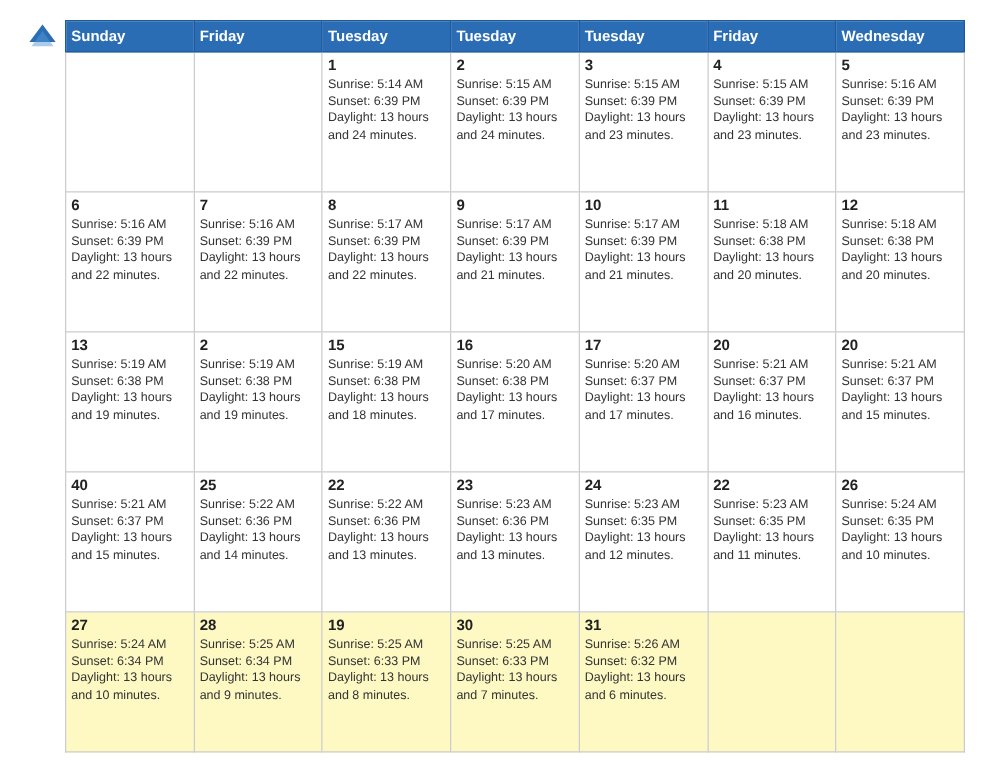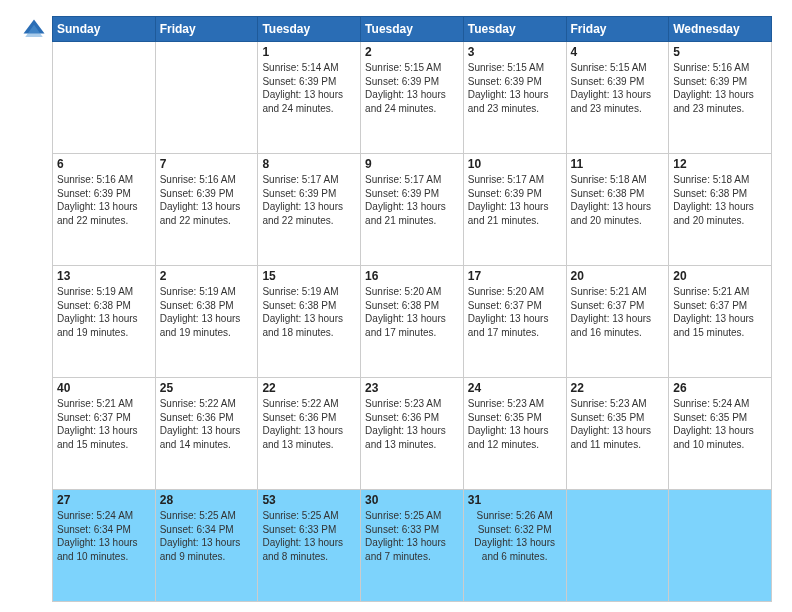--- a/index.html
+++ b/index.html
@@ -78,21 +78,21 @@
     .calendar tbody tr td {
       border: 1px solid #ccc;
       vertical-align: top;
       padding: 3px 4px;
       font-size: 9.5px;
       color: #333;
       height: 82px;
       background: #fff;
     }
     .calendar tbody tr:last-child td {
-      background: #7dd3fc;
+      background: #fef9c3;
     }
     .day-num {
       font-size: 12px;
       font-weight: bold;
       color: #222;
       display: block;
       margin-bottom: 2px;
     }
     .day-info {
       font-size: 10px;
@@ -310,34 +310,34 @@
 Sunset: 6:34 PM
 Daylight: 13 hours and 10 minutes.</div>
           </td>
           <td>
             <span class="day-num">28</span>
             <div class="day-info" style="white-space: pre-line;">Sunrise: 5:25 AM
 Sunset: 6:34 PM
 Daylight: 13 hours and 9 minutes.</div>
           </td>
           <td>
-            <span class="day-num">53</span>
+            <span class="day-num">19</span>
             <div class="day-info" style="white-space: pre-line;">Sunrise: 5:25 AM
 Sunset: 6:33 PM
 Daylight: 13 hours and 8 minutes.</div>
           </td>
           <td>
             <span class="day-num">30</span>
             <div class="day-info" style="white-space: pre-line;">Sunrise: 5:25 AM
 Sunset: 6:33 PM
 Daylight: 13 hours and 7 minutes.</div>
           </td>
           <td>
             <span class="day-num">31</span>
-            <div class="day-info" style="white-space: pre-line; text-align: center;">Sunrise: 5:26 AM
+            <div class="day-info" style="white-space: pre-line;">Sunrise: 5:26 AM
 Sunset: 6:32 PM
 Daylight: 13 hours and 6 minutes.</div>
           </td>
           <td class="empty"></td>
           <td class="empty"></td>
         </tr>
       </tbody>
   </table>
 </div>
 

